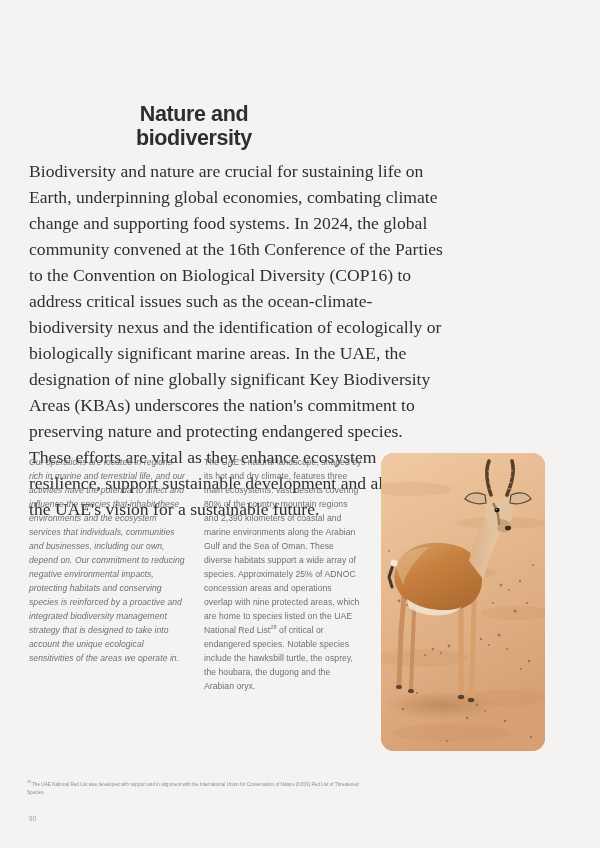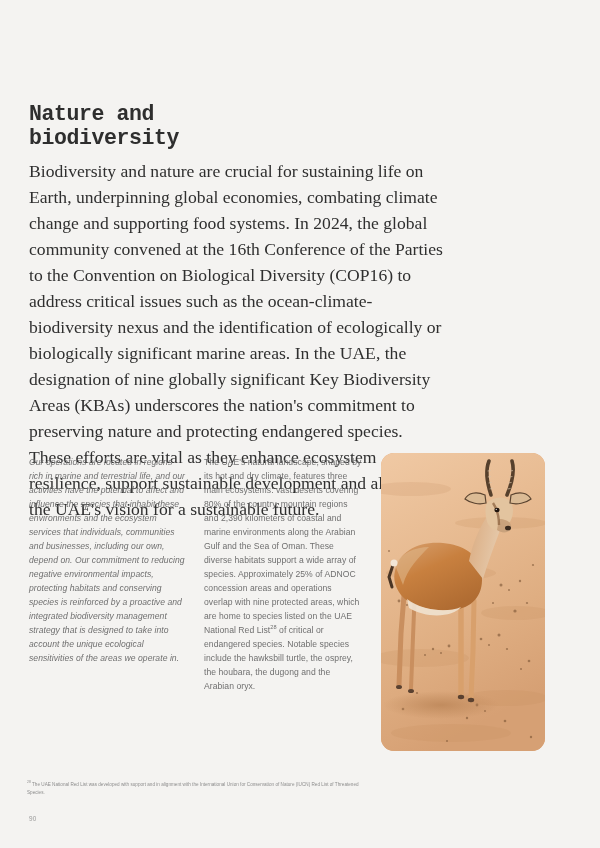--- a/index.html
+++ b/index.html
@@ -22,27 +22,28 @@
     background: #f4f3f1;
     box-sizing: border-box;
   }
 
   
   .page-title {
     position: absolute;
     left: 29px;
     top: 88px;
     width: 330px;
-    font-family: Liberation Mono, monospace;
+    font-family: Liberation Sans, sans-serif;
     font-weight: bold;
     font-size: 21.5px;
     line-height: 24px;
     letter-spacing: -0.4px;
     color: #2e2e2e;
     white-space: pre-line;
+    text-align: center;
   }
 
   
   .lead {
     position: absolute;
     left: 29px;
     top: 140px;
     width: 418px;
     font-family: "Liberation Serif", serif;
     font-size: 17.6px;

